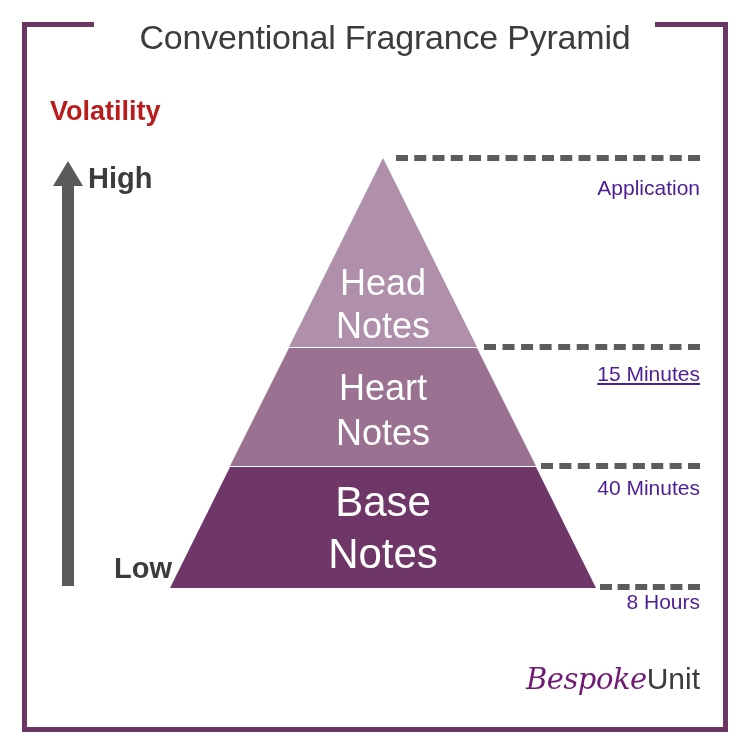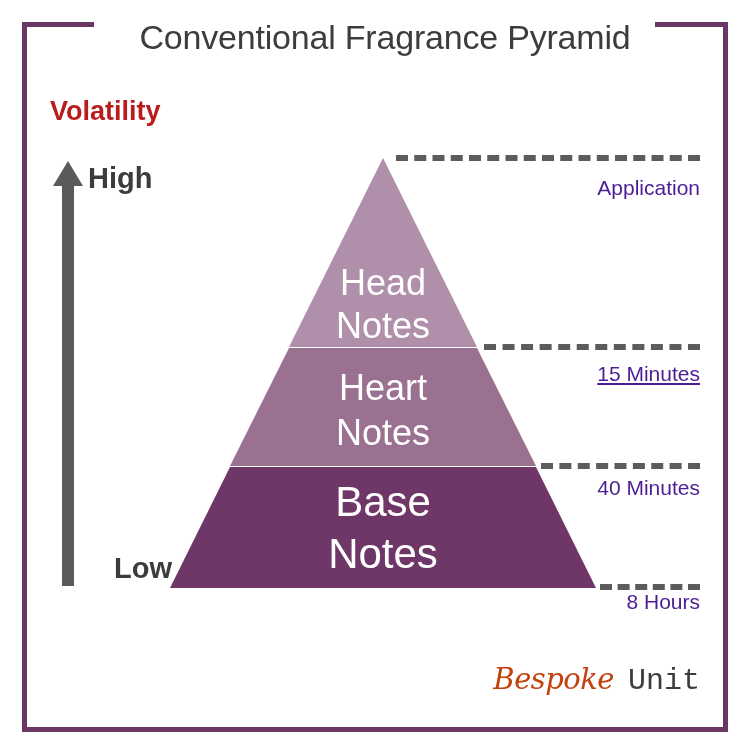--- a/index.html
+++ b/index.html
@@ -113,28 +113,28 @@
     left: 430px;
     top: 662px;
     width: 270px;
     text-align: right;
     white-space: nowrap;
   }
   #logo-bespoke {
     font-family: "DejaVu Serif", serif;
     font-style: italic;
     font-size: 29px;
-    color: #c2410c;
+    color: #701a75;
     letter-spacing: -0.5px;
   }
   #logo-unit {
-    font-family: Liberation Mono, monospace;
+    font-family: Liberation Sans, sans-serif;
     font-size: 30px;
     color: #3c3c3c;
-    margin-left: 14px;
+    margin-left: 0;
   }
 </style>
 </head>
 <body>
 
 <div id="infographic">
 
   <div class="frame-edge frame-left"></div>
   <div class="frame-edge frame-right"></div>
   <div class="frame-edge frame-bottom"></div>

